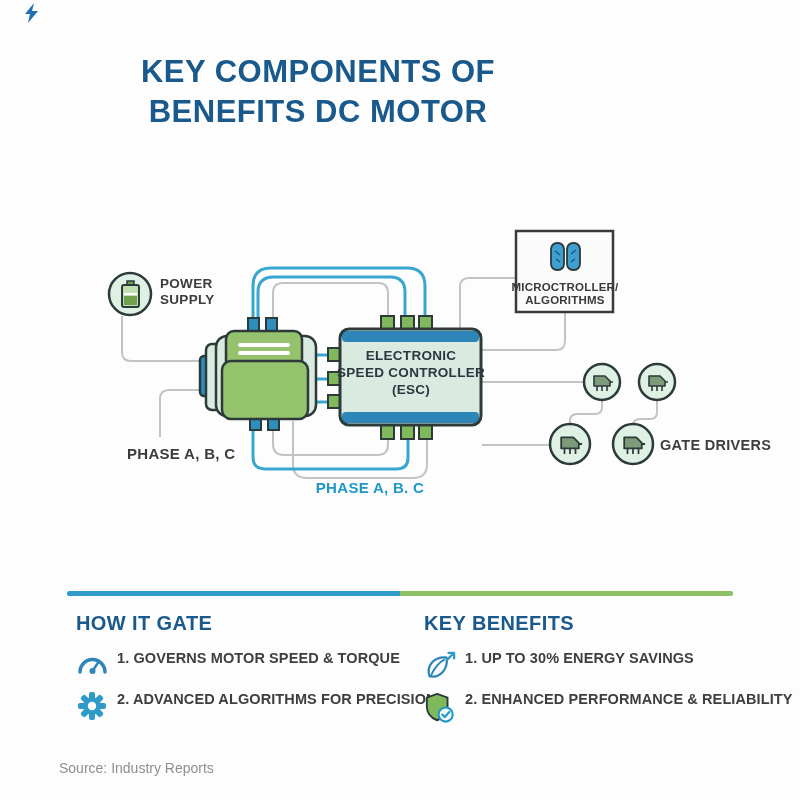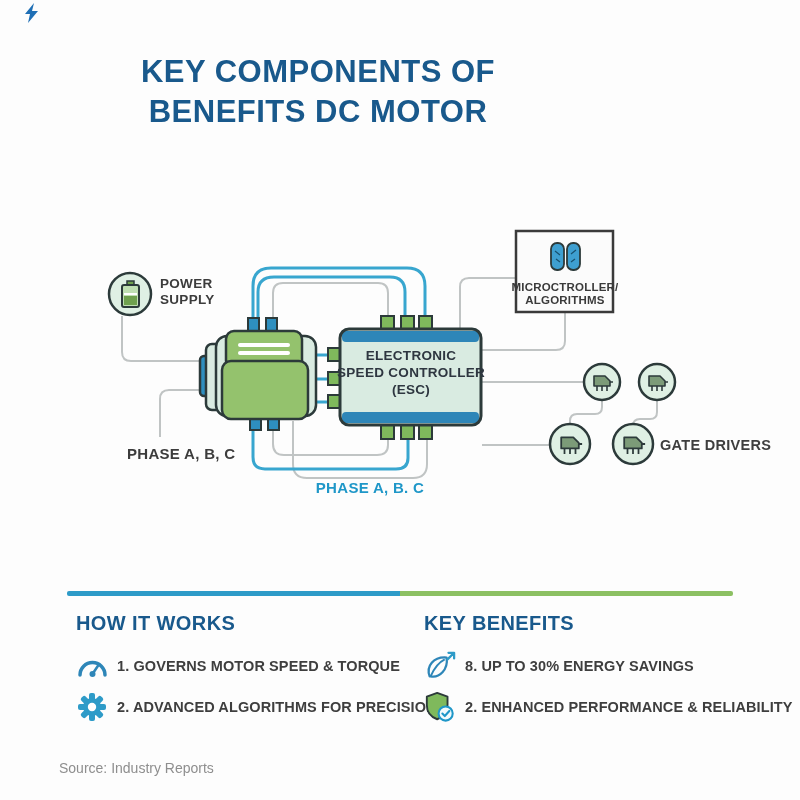--- a/index.html
+++ b/index.html
@@ -22,21 +22,21 @@
     border-radius:2px;
   }
   .col{position:absolute;top:612px;}
   .col-how{left:76px;width:345px;}
   .col-ben{left:424px;width:310px;}
   .col-heading{
     color:#19598C;font-weight:800;font-size:20px;letter-spacing:.4px;
     margin:0 0 15px 0;
   }
   .col-ben .col-heading{text-align:left;}
-  .item-row{display:flex;align-items:center;gap:9px;margin-bottom:9px;height:32px;}
+  .item-row{display:flex;align-items:flex-start;gap:9px;margin-bottom:9px;height:32px;}
   .item-text{color:#3E3E3E;font-weight:700;font-size:14.5px;letter-spacing:.1px;white-space:nowrap;}
   .item-icon{flex:0 0 auto;display:flex;align-items:center;justify-content:center;width:32px;}
   .footer{
     position:absolute;left:30px;top:760px;color:#8E8E8E;font-size:14px;font-weight:400;margin-left:29px;
   }
 </style>
 </head>
 <body>
 
 <svg class="logo" width="20" height="22" viewBox="0 0 20 22">
@@ -147,21 +147,21 @@
     <text x="660" y="450" font-size="14.5" font-weight="700" fill="#3E3E3E" letter-spacing="0.3">GATE DRIVERS</text>
   </g>
 
   <text x="127" y="459" font-size="15" font-weight="700" fill="#3C3C3C" letter-spacing="0.3">PHASE A, B, C</text>
   <text x="370" y="493" text-anchor="middle" font-size="15" font-weight="700" fill="#1F97C8" letter-spacing="0.3">PHASE A, B. C</text>
 </svg>
 
 <div class="divider"></div>
 
 <div class="col col-how">
-  <h2 class="col-heading">HOW IT WORKS</h2>
+  <h2 class="col-heading">HOW IT GATE</h2>
   <div class="item-row">
     <span class="item-icon">
       <svg width="32" height="26" viewBox="0 0 32 26">
         <path d="M4,22 A12.5,12.5 0 0 1 29,22" fill="none" stroke="#2E86B8" stroke-width="3.5" stroke-linecap="round"></path>
         <line x1="16.5" y1="21" x2="22.5" y2="12" stroke="#2E86B8" stroke-width="2.5" stroke-linecap="round"></line>
         <circle cx="16.5" cy="21" r="3" fill="#2E86B8"></circle>
       </svg>
     </span>
     <span class="item-text">1. GOVERNS MOTOR SPEED &amp; TORQUE</span>
   </div>
@@ -185,21 +185,21 @@
 <div class="col col-ben">
   <h2 class="col-heading">KEY BENEFITS</h2>
   <div class="item-row">
     <span class="item-icon">
       <svg width="34" height="32" viewBox="0 0 34 32">
         <path d="M6,27 C2,16 10,6 24,7 C26,20 16,29 7,27 Z" fill="none" stroke="#2E86B8" stroke-width="2.4" stroke-linejoin="round"></path>
         <path d="M7,27 C11,18 16,12 22,9" fill="none" stroke="#2E86B8" stroke-width="2"></path>
         <path d="M25,9 L32,2 M32,2 L26,2 M32,2 L32,8" fill="none" stroke="#2E9BC8" stroke-width="2.4" stroke-linecap="round"></path>
       </svg>
     </span>
-    <span class="item-text">8. UP TO 30% ENERGY SAVINGS</span>
+    <span class="item-text">1. UP TO 30% ENERGY SAVINGS</span>
   </div>
   <div class="item-row">
     <span class="item-icon">
       <svg width="34" height="34" viewBox="0 0 34 34">
         <path d="M14,2 L25,6 V15 C25,23 20,28 14,30 C8,28 3,23 3,15 V6 Z" fill="#7FB95C" stroke="#2C3A3A" stroke-width="2" stroke-linejoin="round"></path>
         <circle cx="23" cy="24" r="7.5" fill="#F2FAFC" stroke="#1F97C8" stroke-width="2.2"></circle>
         <path d="M19.5,24 l2.6,2.6 l4.8,-5.4" fill="none" stroke="#1F97C8" stroke-width="2.2" stroke-linecap="round" stroke-linejoin="round"></path>
       </svg>
     </span>
     <span class="item-text">2. ENHANCED PERFORMANCE &amp; RELIABILITY</span>

